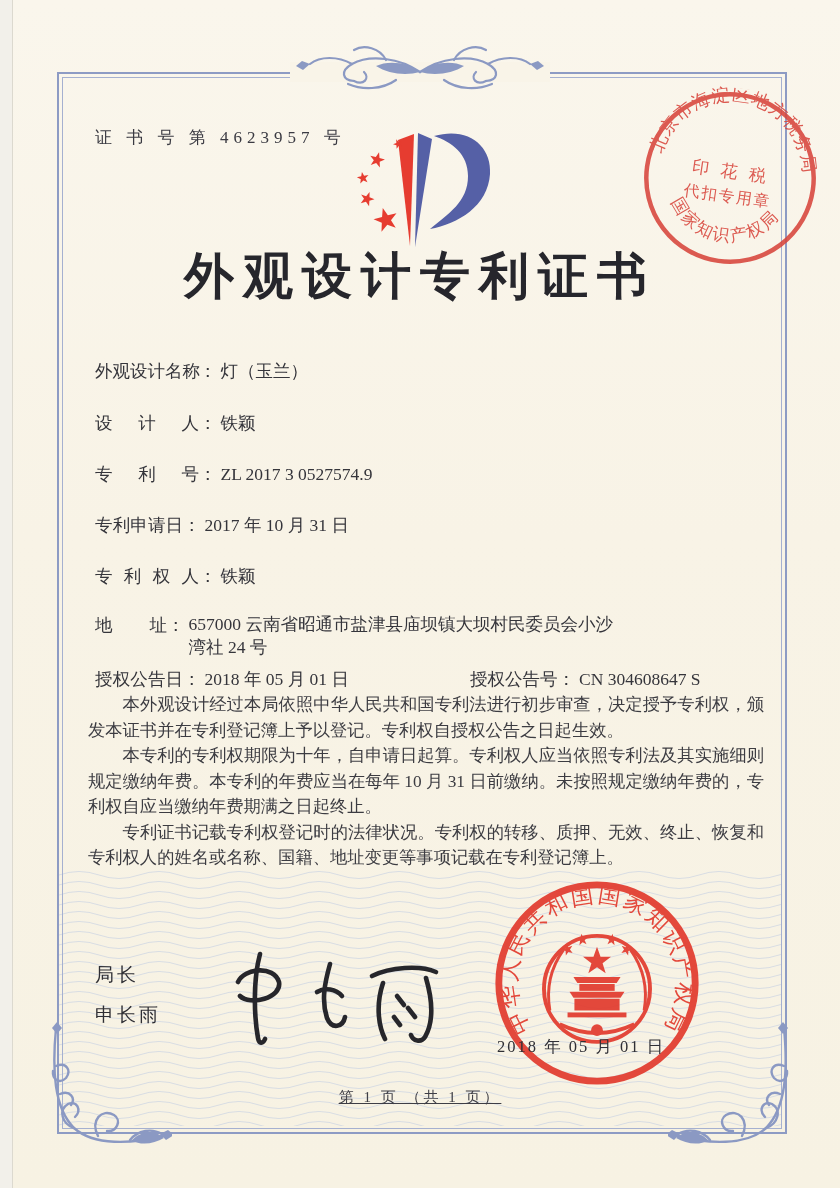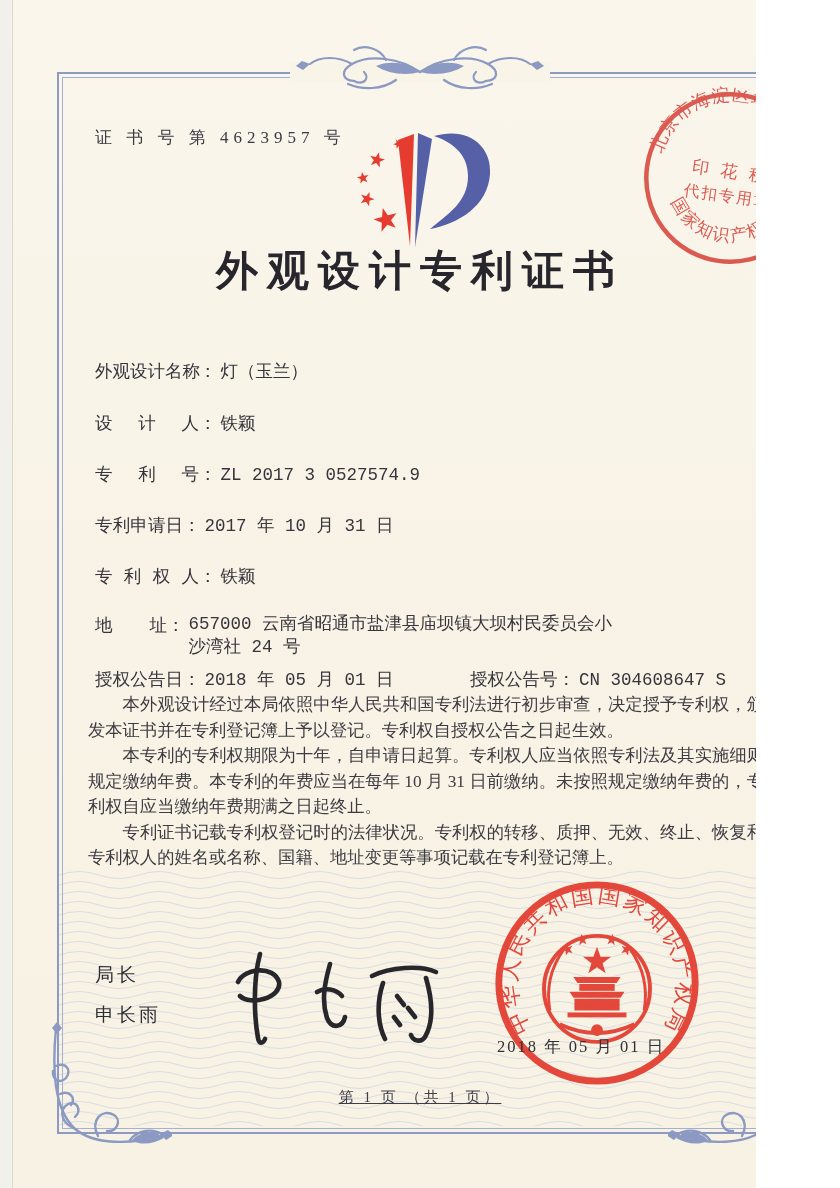--- a/index.html
+++ b/index.html
@@ -1,38 +1,38 @@
 <!DOCTYPE html>
 <html><head>
 <meta charset="utf-8">
 <style>
   html,body{margin:0;padding:0;background:#ffffff;}
-  .stage{position:relative;width:756px;height:1188px;overflow:hidden;
+  .stage{position:relative;width:840px;height:1188px;overflow:hidden;
          background:linear-gradient(180deg,#faf6ec 0%,#f8f3e6 45%,#f7f2e3 100%);
          font-family:"Liberation Serif","DejaVu Serif",serif;color:#35353b;}
   .abs{position:absolute;}
   .scan-edge{left:0;top:0;width:12px;height:1188px;background:#f2f0ea;border-right:1px solid #dcd9cf;}
   .frame{left:57px;top:72px;width:726px;height:1058px;border:2px solid #8d9bc4;z-index:2;}
   .frame::after{content:"";position:absolute;inset:3px;border:1px solid #a5b0d0;}
   .waves{left:59px;top:870px;width:722px;height:256px;z-index:1;opacity:.65;}
   .ornament-top{left:248px;top:34px;width:344px;height:74px;z-index:3;}
   .corner{width:132px;height:132px;z-index:3;}
   .corner.bl{left:40px;top:1022px;}
   .corner.br{left:668px;top:1022px;transform:scaleX(-1);}
   .cert-no{left:95px;top:126px;font-size:17px;letter-spacing:5px;color:#3a3a42;z-index:4;}
   .stamp-tax{left:640px;top:88px;width:180px;height:180px;z-index:5;transform:rotate(8deg);opacity:.88;}
   .logo{left:336px;top:126px;width:172px;height:132px;z-index:4;}
-  .title{left:57px;top:243px;width:726px;text-align:center;font-size:42px;font-weight:600;
+  .title{left:57px;top:243px;width:726px;text-align:center;font-size:50px;font-weight:600;
          letter-spacing:9px;color:#26262c;z-index:4;}
   .row{left:95px;font-size:17.5px;z-index:4;white-space:nowrap;}
   .lbl{display:inline-block;text-align:justify;text-align-last:justify;vertical-align:top;}
   .lw-wide{width:104px;}
   .lw-date{width:88px;}
   .lw-addr{width:72px;}
-  .val{margin-left:4px;font-family:Liberation Mono, monospace;}
+  .val{margin-left:4px;}
   .row.addr{white-space:normal;}
   .addr .val{display:inline-block;width:440px;line-height:23px;vertical-align:top;}
   .grant-right{left:470px;}
   .bodytext{left:88px;top:692px;width:676px;font-size:17.3px;line-height:25.5px;
             text-align:justify;color:#3c3c42;z-index:4;}
   .bodytext p{margin:0;text-indent:2em;}
   .director-title{left:95px;top:962px;font-size:19px;letter-spacing:3px;z-index:4;color:#2e2e34;}
   .director-name{left:95px;top:1002px;font-size:19px;letter-spacing:3px;z-index:4;color:#2e2e34;}
   .signature{left:222px;top:938px;width:232px;height:112px;z-index:5;}
   .seal{left:489px;top:875px;width:216px;height:216px;z-index:5;opacity:.92;}

